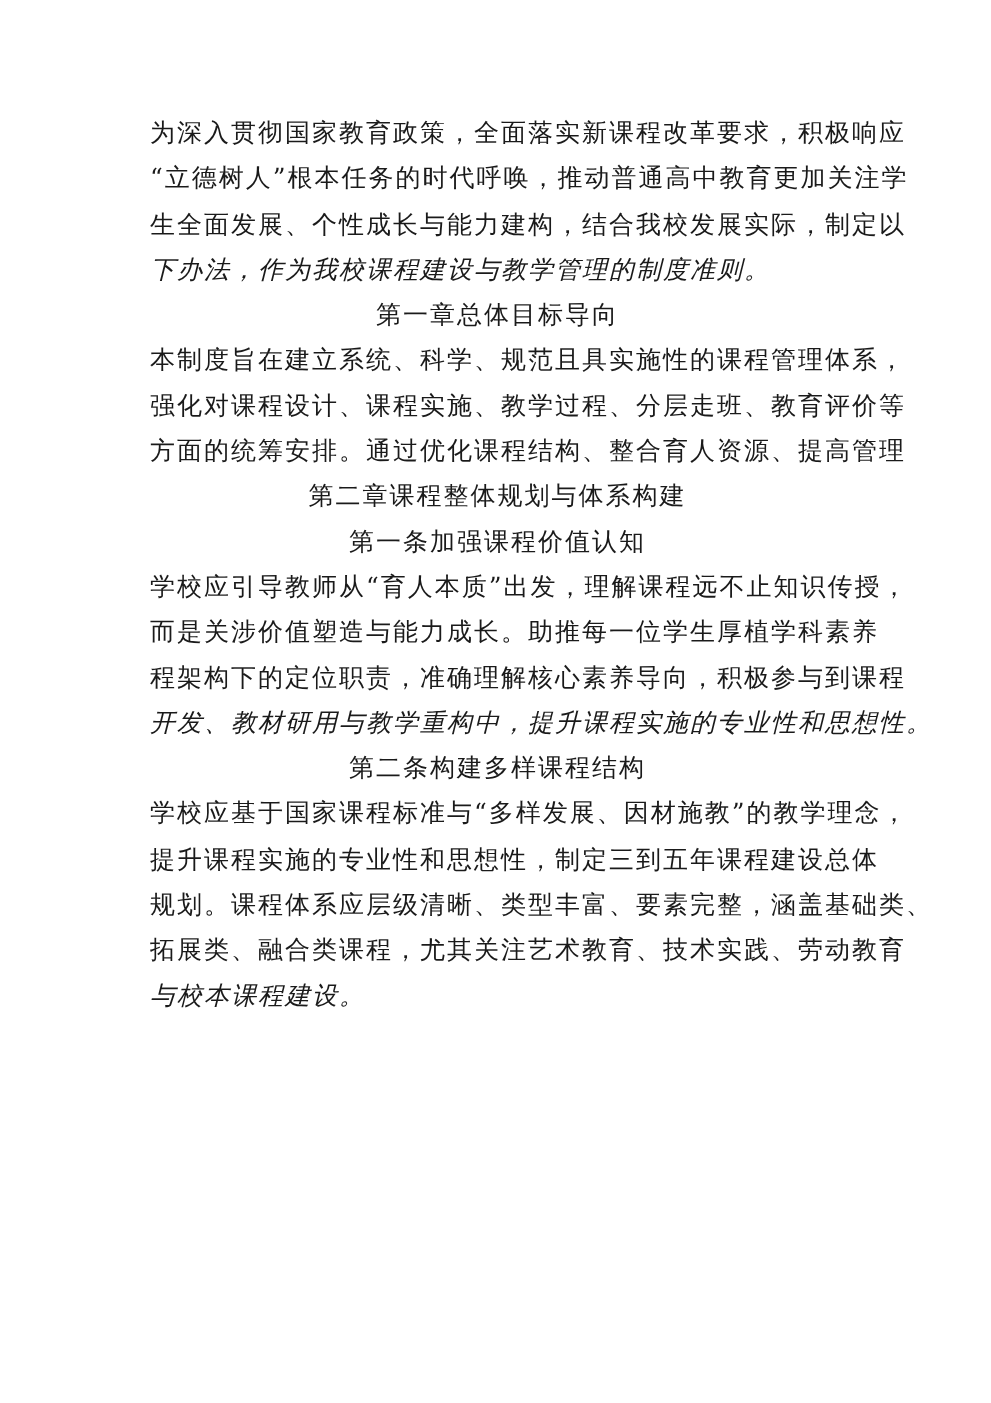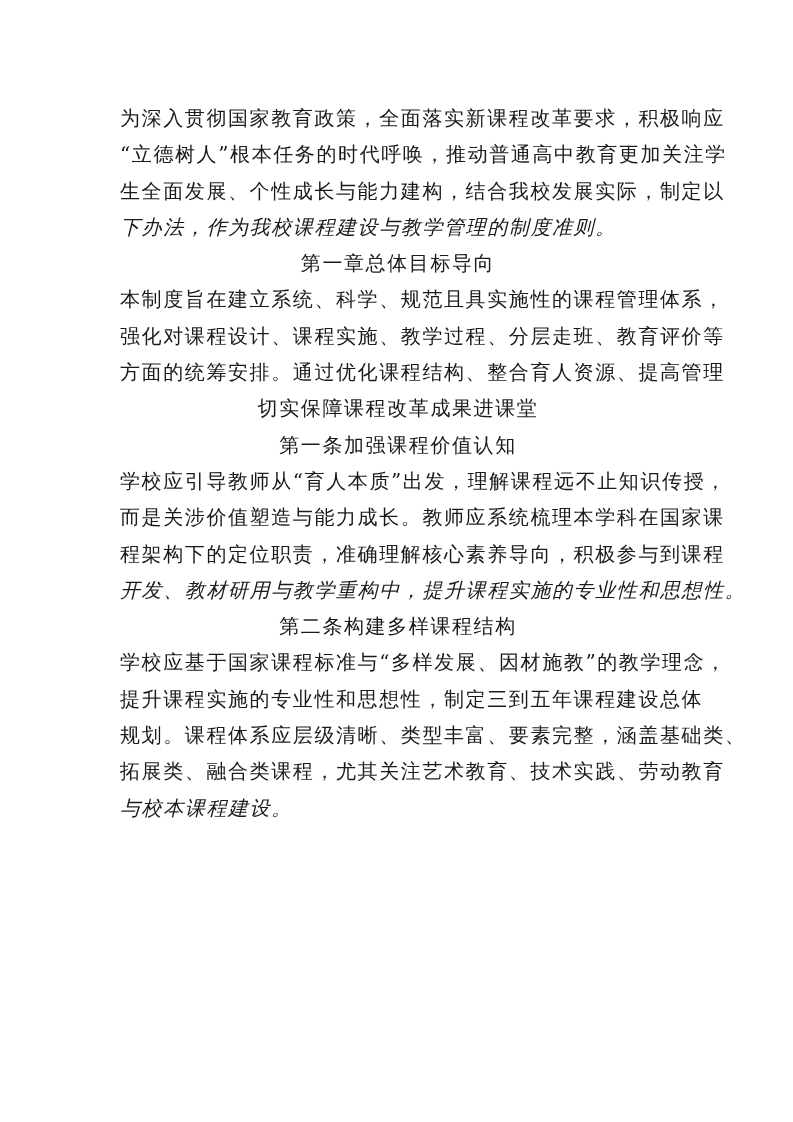--- a/index.html
+++ b/index.html
@@ -11,21 +11,21 @@
     width: 793px;
     height: 1122px;
     position: relative;
     overflow: hidden;
     font-family: "DejaVu Serif", "Liberation Serif", serif;
     color: #1a1a1a;
   }
   .page {
     position: absolute;
     left: 120px;
-    top: 100px;
+    top: 88px;
     width: 556px;
   }
   .line {
     height: 36.3px;
     line-height: 36.3px;
     font-size: 20px;
     white-space: nowrap;
     letter-spacing: 1.6px;
   }
   .para .line { text-align: justify; text-align-last: justify; }
@@ -44,28 +44,28 @@
   </div>
   <div class="heading">
     <div class="line">第一章总体目标导向</div>
   </div>
   <div class="para">
     <div class="line">本制度旨在建立系统、科学、规范且具实施性的课程管理体系，</div>
     <div class="line">强化对课程设计、课程实施、教学过程、分层走班、教育评价等</div>
     <div class="line">方面的统筹安排。通过优化课程结构、整合育人资源、提高管理</div>
   </div>
   <div class="heading">
-    <div class="line">切实保障课程改革成果进课堂</div>
+    <div class="line">第二章课程整体规划与体系构建</div>
   </div>
   <div class="heading">
     <div class="line">第一条加强课程价值认知</div>
   </div>
   <div class="para">
     <div class="line">学校应引导教师从“育人本质”出发，理解课程远不止知识传授，</div>
-    <div class="line">而是关涉价值塑造与能力成长。教师应系统梳理本学科在国家课</div>
+    <div class="line">而是关涉价值塑造与能力成长。助推每一位学生厚植学科素养</div>
     <div class="line">程架构下的定位职责，准确理解核心素养导向，积极参与到课程</div>
     <div class="line last">开发、教材研用与教学重构中，提升课程实施的专业性和思想性。</div>
   </div>
   <div class="heading">
     <div class="line">第二条构建多样课程结构</div>
   </div>
   <div class="para">
     <div class="line">学校应基于国家课程标准与“多样发展、因材施教”的教学理念，</div>
     <div class="line">提升课程实施的专业性和思想性，制定三到五年课程建设总体</div>
     <div class="line">规划。课程体系应层级清晰、类型丰富、要素完整，涵盖基础类、</div>

